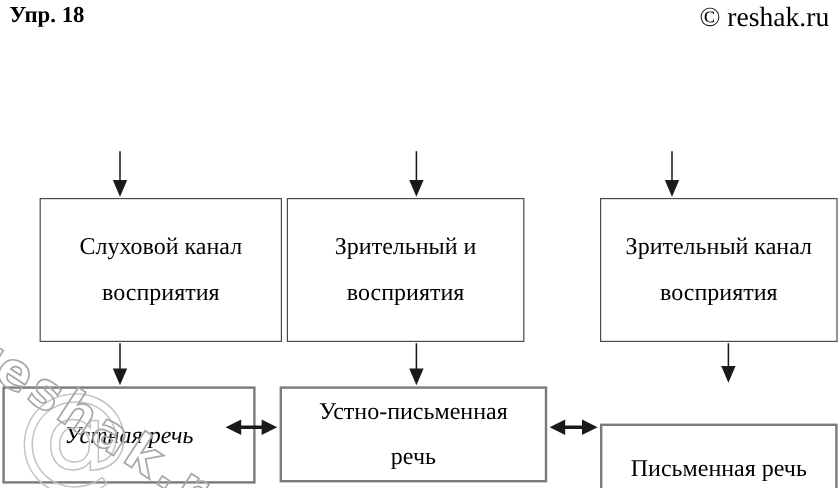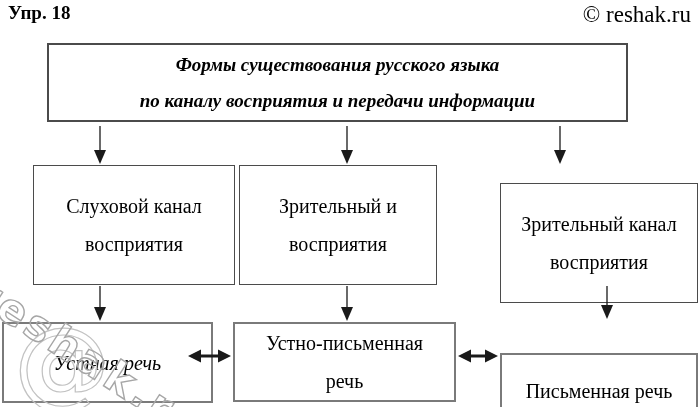--- a/index.html
+++ b/index.html
@@ -32,21 +32,21 @@
   #title-box{
     left:47px;top:43px;width:581px;height:79px;
     border:2px solid #4b4b4b;
   }
   #title-box .line{
     font-size:19px;font-weight:bold;font-style:italic;line-height:36px;
   }
   .mid{top:165px;height:120px;border:1.5px solid #4b4b4b;}
   #box-auditory{left:2px;width:202px;margin-left:31px;}
   #box-visual-auditory{left:239px;width:198px;}
-  #box-visual{left:500px;width:198px;margin-top:18px;}
+  #box-visual{left:500px;width:198px;}
   .bot{border:2px solid #7a7a7a;}
   #box-oral{left:2px;top:322px;width:211px;height:81px;font-style:italic;}
   #box-oral-written{left:233px;top:322px;width:223px;height:80px;}
   #box-written{left:500px;top:325px;width:198px;height:76px;margin-top:28px;}
   #arrow-layer{
     position:absolute;left:0;top:0;width:700px;height:407px;
     z-index:7;pointer-events:none;
   }
   #watermark-text{
     position:absolute;left:-6px;top:268px;
@@ -71,24 +71,20 @@
   }
 </style>
 </head>
 <body>
 
 <div id="canvas">
 
   <div class="hdr-left">Упр. 18</div>
   <div class="hdr-right">© reshak.ru</div>
 
-  <div class="box" id="title-box">
-    <span class="line">Формы существования русского языка</span>
-    <span class="line">по каналу восприятия и передачи информации</span>
-  </div>
 
   <div class="box mid" id="box-auditory">
     <span class="line">Слуховой канал</span>
     <span class="line">восприятия</span>
   </div>
   <div class="box mid" id="box-visual-auditory">
     <span class="line">Зрительный и</span>
     <span class="line">восприятия</span>
   </div>
   <div class="box mid" id="box-visual">

